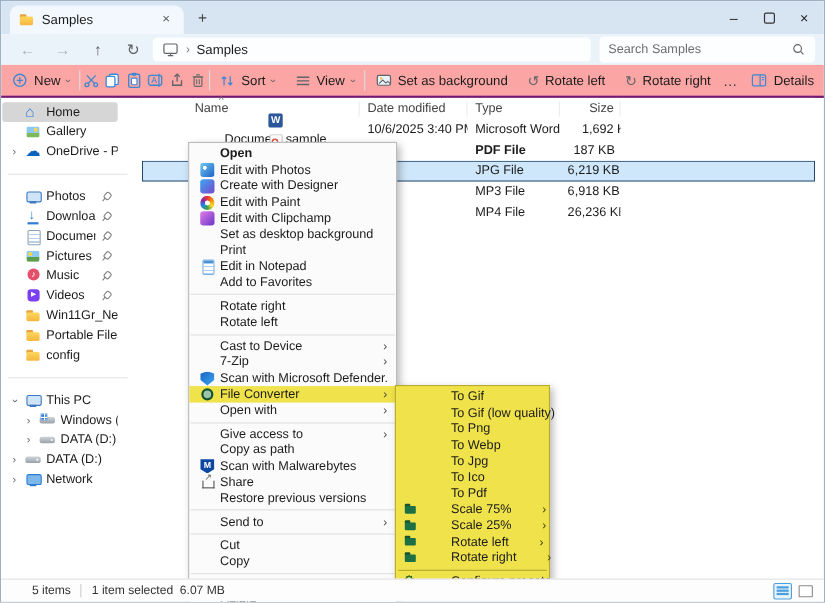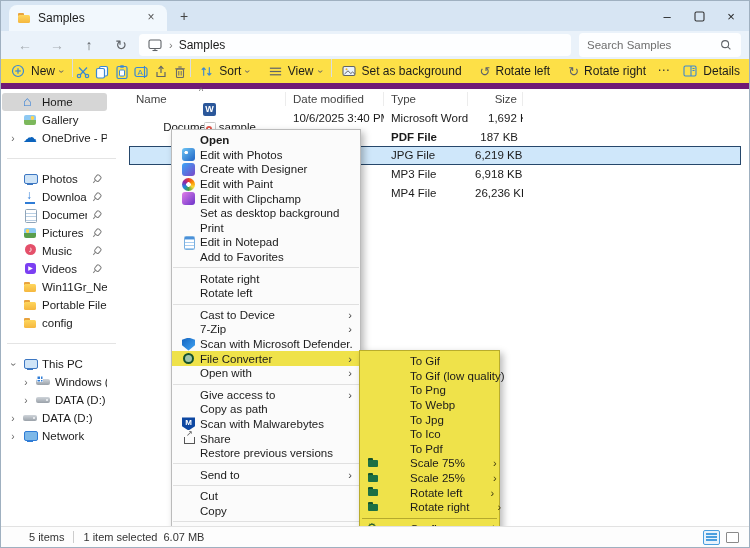--- a/index.html
+++ b/index.html
@@ -23,27 +23,27 @@
   .navbar{ position:absolute; top:30px; left:0; right:0; height:28px; background:#eaf2fa;
            display:flex; align-items:center; }
   .nav-btns{ display:flex; align-items:center; padding-left:8px; width:138px; }
   .nav-btn{ width:32px; height:24px; display:flex; align-items:center; justify-content:center;
             font-size:14px; color:#5f6368; }
   .nav-btn.dis{ color:#a7adb3; }
   .addressbar{ flex:1; height:22px; background:#fdfeff; border-radius:4px; display:flex;
                align-items:center; padding:0 8px; gap:6px; margin-right:8px; }
   .addr-chev{ color:#777; font-size:11px; }
   .addr-text{ font-size:12px; color:#1b1b1b; }
-  .searchbox{ width:162px; height:22px; background:#fdfeff; border-radius:4px; display:flex;
+  .searchbox{ width:196px; height:22px; background:#fdfeff; border-radius:4px; display:flex;
               align-items:center; padding:12px 8px; margin-right:8px; }
   .search-text{ flex:1; font-size:11.5px; color:#6e6e6e; }
 
   
-  .toolbar{ position:absolute; top:58px; left:0; right:0; height:30px; background:#fde047;
-            border-bottom:6px solid #701a75; display:flex; }
+  .toolbar{ position:absolute; top:58px; left:0; right:0; height:30px; background:#fca5a5;
+            border-bottom:2px solid #701a75; display:flex; align-items:center; }
   .tb-group{ display:flex; align-items:center; gap:5px; padding:0 9px; height:100%; }
   .tb-label{ font-size:12px; color:#1b1b1b; white-space:nowrap; }
   .tb-chev{ color:#666; font-size:10px; display:inline-block; transform:rotate(90deg); }
   .tb-div{ width:1px; height:18px; background:#d9dde2; }
   .tb-icon{ width:30px; height:26px; display:flex; align-items:center; justify-content:center; }
   .tb-more{ width:28px; text-align:center; color:#333; font-size:13px; letter-spacing:1px; }
   .tb-right{ margin-left:auto; display:flex; align-items:center; }
   .glyph{ font-size:13px; color:#5f6368; }
 
   
@@ -92,21 +92,21 @@
       background:linear-gradient(#cfd4da,#9aa1a9); }
   .ic-drive-win::after{ content:''; position:absolute; left:1px; top:1px; width:6px; height:6px;
       background:linear-gradient(#2f7cd6,#2f7cd6), #2f7cd6;
       box-shadow:inset 0 0 0 0.5px #fff; background-image:linear-gradient(#fff 0 0), linear-gradient(#fff 0 0);
       background-size:1px 100%,100% 1px; background-position:center,center; background-repeat:no-repeat; background-color:#2f7cd6; }
 
   
   .filearea{ position:absolute; left:128px; top:88px; right:8px; bottom:21px; background:#fff; }
   .col-headers{ display:flex; height:20px; align-items:center; font-size:11.5px; color:#444; position:relative; }
   .col{ padding-left:7px; border-right:1px solid #ececec; height:14px; line-height:14px; }
-  .col-name{ width:157px; }
+  .col-name{ width:157px;margin-left:41px; }
   .col-date{ width:98px; }
   .col-type{ width:84px; }
   .col-size{ width:55px; text-align:right; padding-right:5px; }
   .sort-caret{ position:absolute; left:70px; top:-3px; font-size:9px; color:#666; }
   .frow{ display:flex; height:18.6px; align-items:center; font-size:11.5px; position:relative; }
   .frow .cell{ padding-left:7px; white-space:nowrap; overflow:hidden; }
   .frow.sel{ background:#cfe7fa; box-shadow:inset 0 0 0 1px #26476b; }
   .name-cell{ display:flex; align-items:center; gap:5px; padding-left:4px !important;flex-direction:column; }
   .fic{ width:13px; min-width:13px; height:13px; position:relative; }
   .fic-word::before{ content:'W'; position:absolute; inset:0; background:#2b579a; border-radius:2px;

